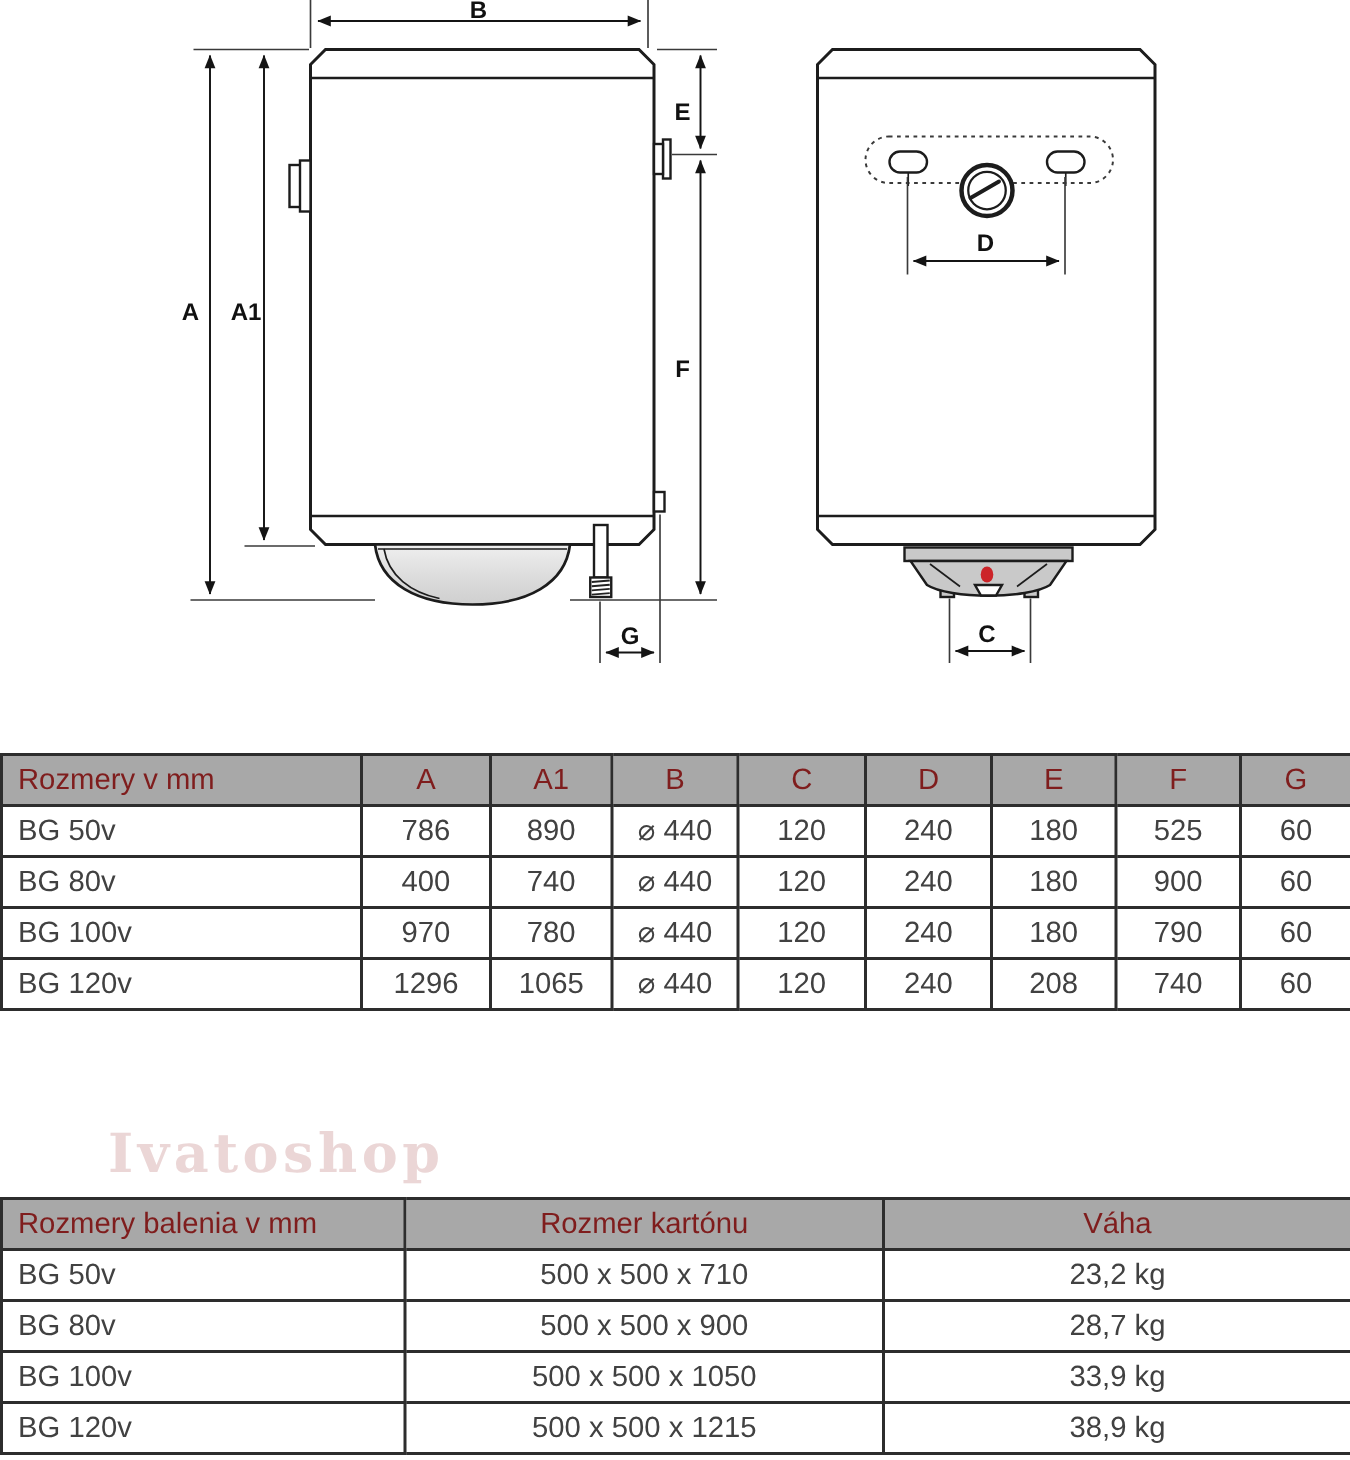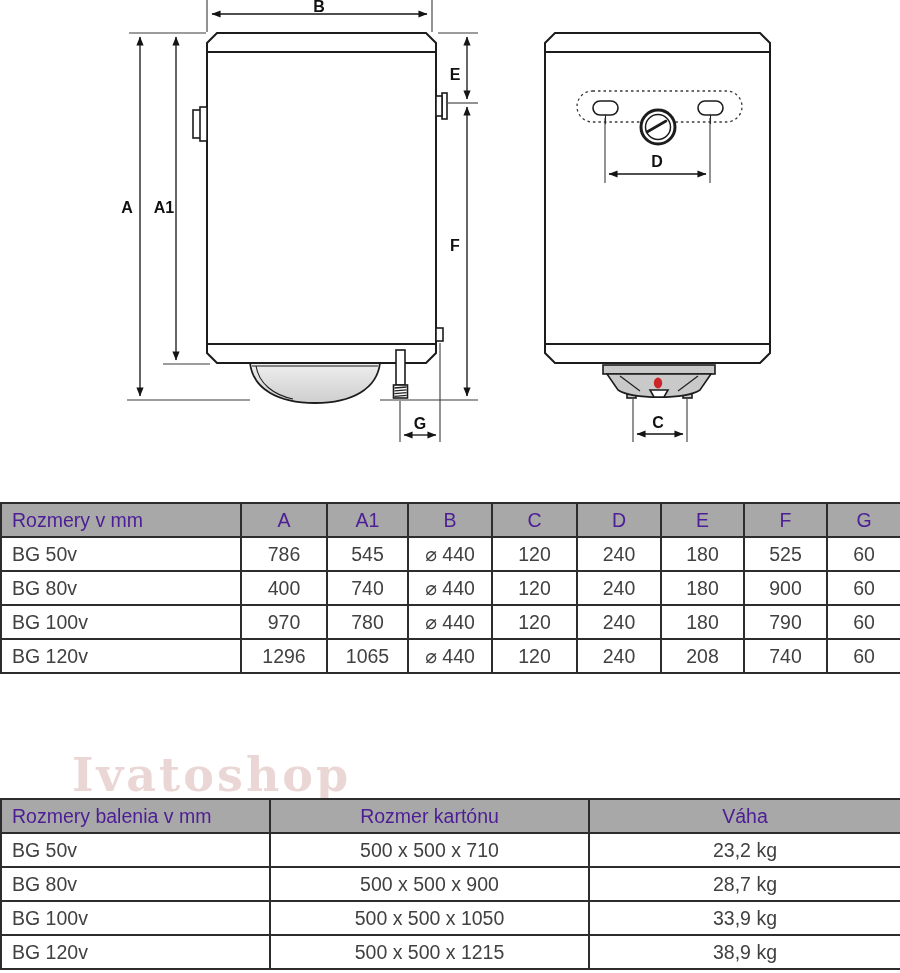--- a/index.html
+++ b/index.html
@@ -17,26 +17,26 @@
   .crease{stroke:#1c1c1c;stroke-width:1.1;fill:none;}
   .thread{stroke:#222;stroke-width:1.3;}
   .lbl{font:bold 16px "Liberation Sans","DejaVu Sans",sans-serif;fill:#111;text-anchor:middle;}
   
   table{position:absolute;left:0;border-collapse:collapse;table-layout:fixed;
         font-size:19.5px;color:#414141;}
   .t1{top:502px;width:900px;}
   .t2{top:798px;width:900px;}
   th,td{border:2px solid #2d2d2d;height:32px;padding:0 0 0 0;text-align:center;
         font-weight:normal;white-space:nowrap;overflow:hidden;}
-  thead th{background:#a8a8a8;color:#4c1d95;}
+  thead th{background:#a8a8a8;color:#7f1d1d;}
   th:first-child,td:first-child{text-align:left;padding-left:10px;}
   
   .watermark{position:absolute;left:72px;top:748px;
              font-family:"DejaVu Serif","Liberation Serif",serif;font-weight:bold;
-             font-size:46px;letter-spacing:3px;color:rgba(207,158,158,0.42);
+             font-size:36px;letter-spacing:3px;color:rgba(207,158,158,0.42);
              pointer-events:none;}
 </style>
 </head>
 <body>
 
 <div class="page">
 
   <svg class="drawing" width="900" height="490" viewBox="0 0 900 490" xmlns="http://www.w3.org/2000/svg">
     <defs>
       <marker id="arw" viewBox="0 0 10 10" refX="9.5" refY="5" markerWidth="11" markerHeight="9" markerUnits="userSpaceOnUse" orient="auto-start-reverse">
@@ -164,21 +164,21 @@
           <th>D</th>
           <th>E</th>
           <th>F</th>
           <th>G</th>
         </tr>
     </thead>
     <tbody>
         <tr>
           <td>BG 50v</td>
           <td>786</td>
-          <td>545</td>
+          <td>890</td>
           <td>⌀ 440</td>
           <td>120</td>
           <td>240</td>
           <td>180</td>
           <td>525</td>
           <td>60</td>
         </tr>
         <tr>
           <td>BG 80v</td>
           <td>400</td>

